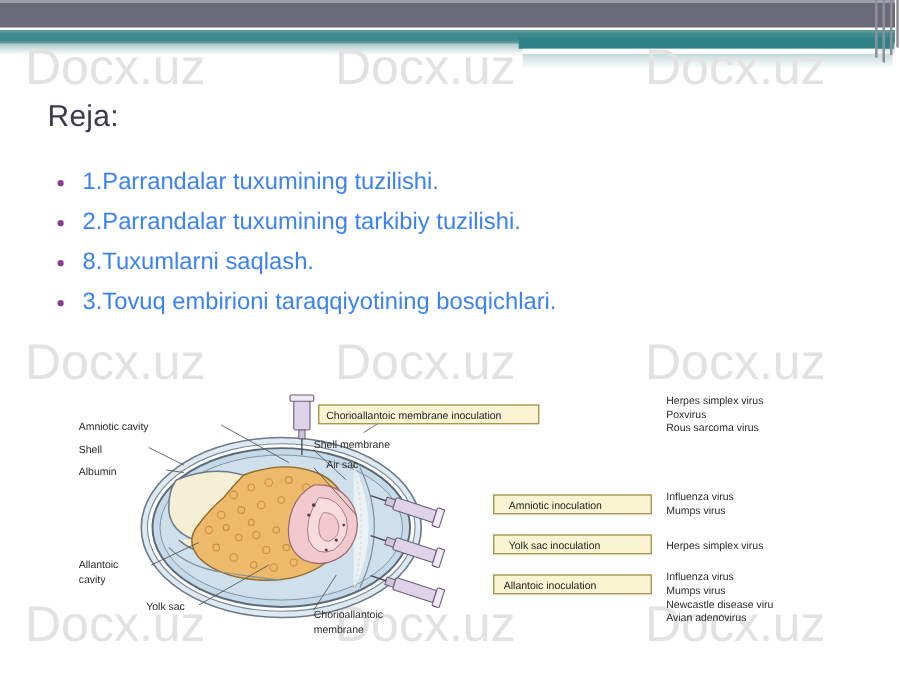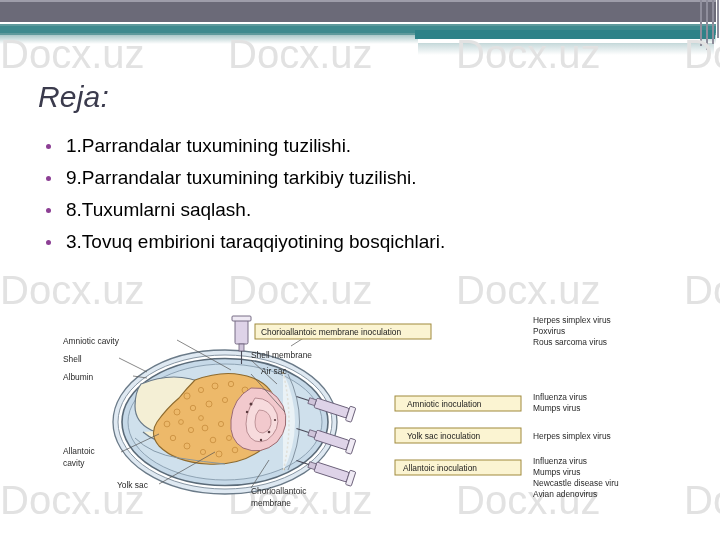--- a/index.html
+++ b/index.html
@@ -85,46 +85,45 @@
     left: 0;
     width: 760px;
     white-space: nowrap;
     color: #e2e2e2;
     font-size: 40px;
     font-family: "Liberation Sans", sans-serif;
     letter-spacing: 0px;
     pointer-events: none;
     user-select: none;
   }
-  .wm-item { display: inline-block; width: 228px; }
+  .wm-item { display: inline-block; width: 228px; margin-left: 20px; }
 
   
   #slide-title {
     position: absolute;
     left: 38px;
     top: 80px;
-    font-size: 30px;
+    font-size: 24px;
     color: #3b3b4d;
     font-family: "Liberation Sans", sans-serif;
     letter-spacing: 0.2px;
-    font-style: italic;
   }
   #bullet-list {
     position: absolute;
     left: 40px;
     top: 136px;
     width: 660px;
     list-style: none;
     margin: 0;
     padding: 0;
   }
   #bullet-list li {
     position: relative;
     font-size: 19px;
-    color: #000000;
+    color: #3b82f6;
     line-height: 1.0;
     padding-left: 26px;
     margin-bottom: 13px;
     font-family: "Liberation Sans", sans-serif;
   }
   #bullet-list li .bullet-dot {
     position: absolute;
     left: 6px;
     top: 8px;
     width: 5px;
@@ -173,21 +172,21 @@
 
 <div id="slide-title">Reja:</div>
 
 <ul id="bullet-list">
   <li>
     <span class="bullet-dot"></span>
     <span>1.Parrandalar tuxumining tuzilishi.</span>
   </li>
   <li>
     <span class="bullet-dot"></span>
-    <span>9.Parrandalar tuxumining tarkibiy tuzilishi.</span>
+    <span>2.Parrandalar tuxumining tarkibiy tuzilishi.</span>
   </li>
   <li>
     <span class="bullet-dot"></span>
     <span>8.Tuxumlarni saqlash.</span>
   </li>
   <li>
     <span class="bullet-dot"></span>
     <span>3.Tovuq embirioni taraqqiyotining bosqichlari.</span>
   </li>
 </ul>

